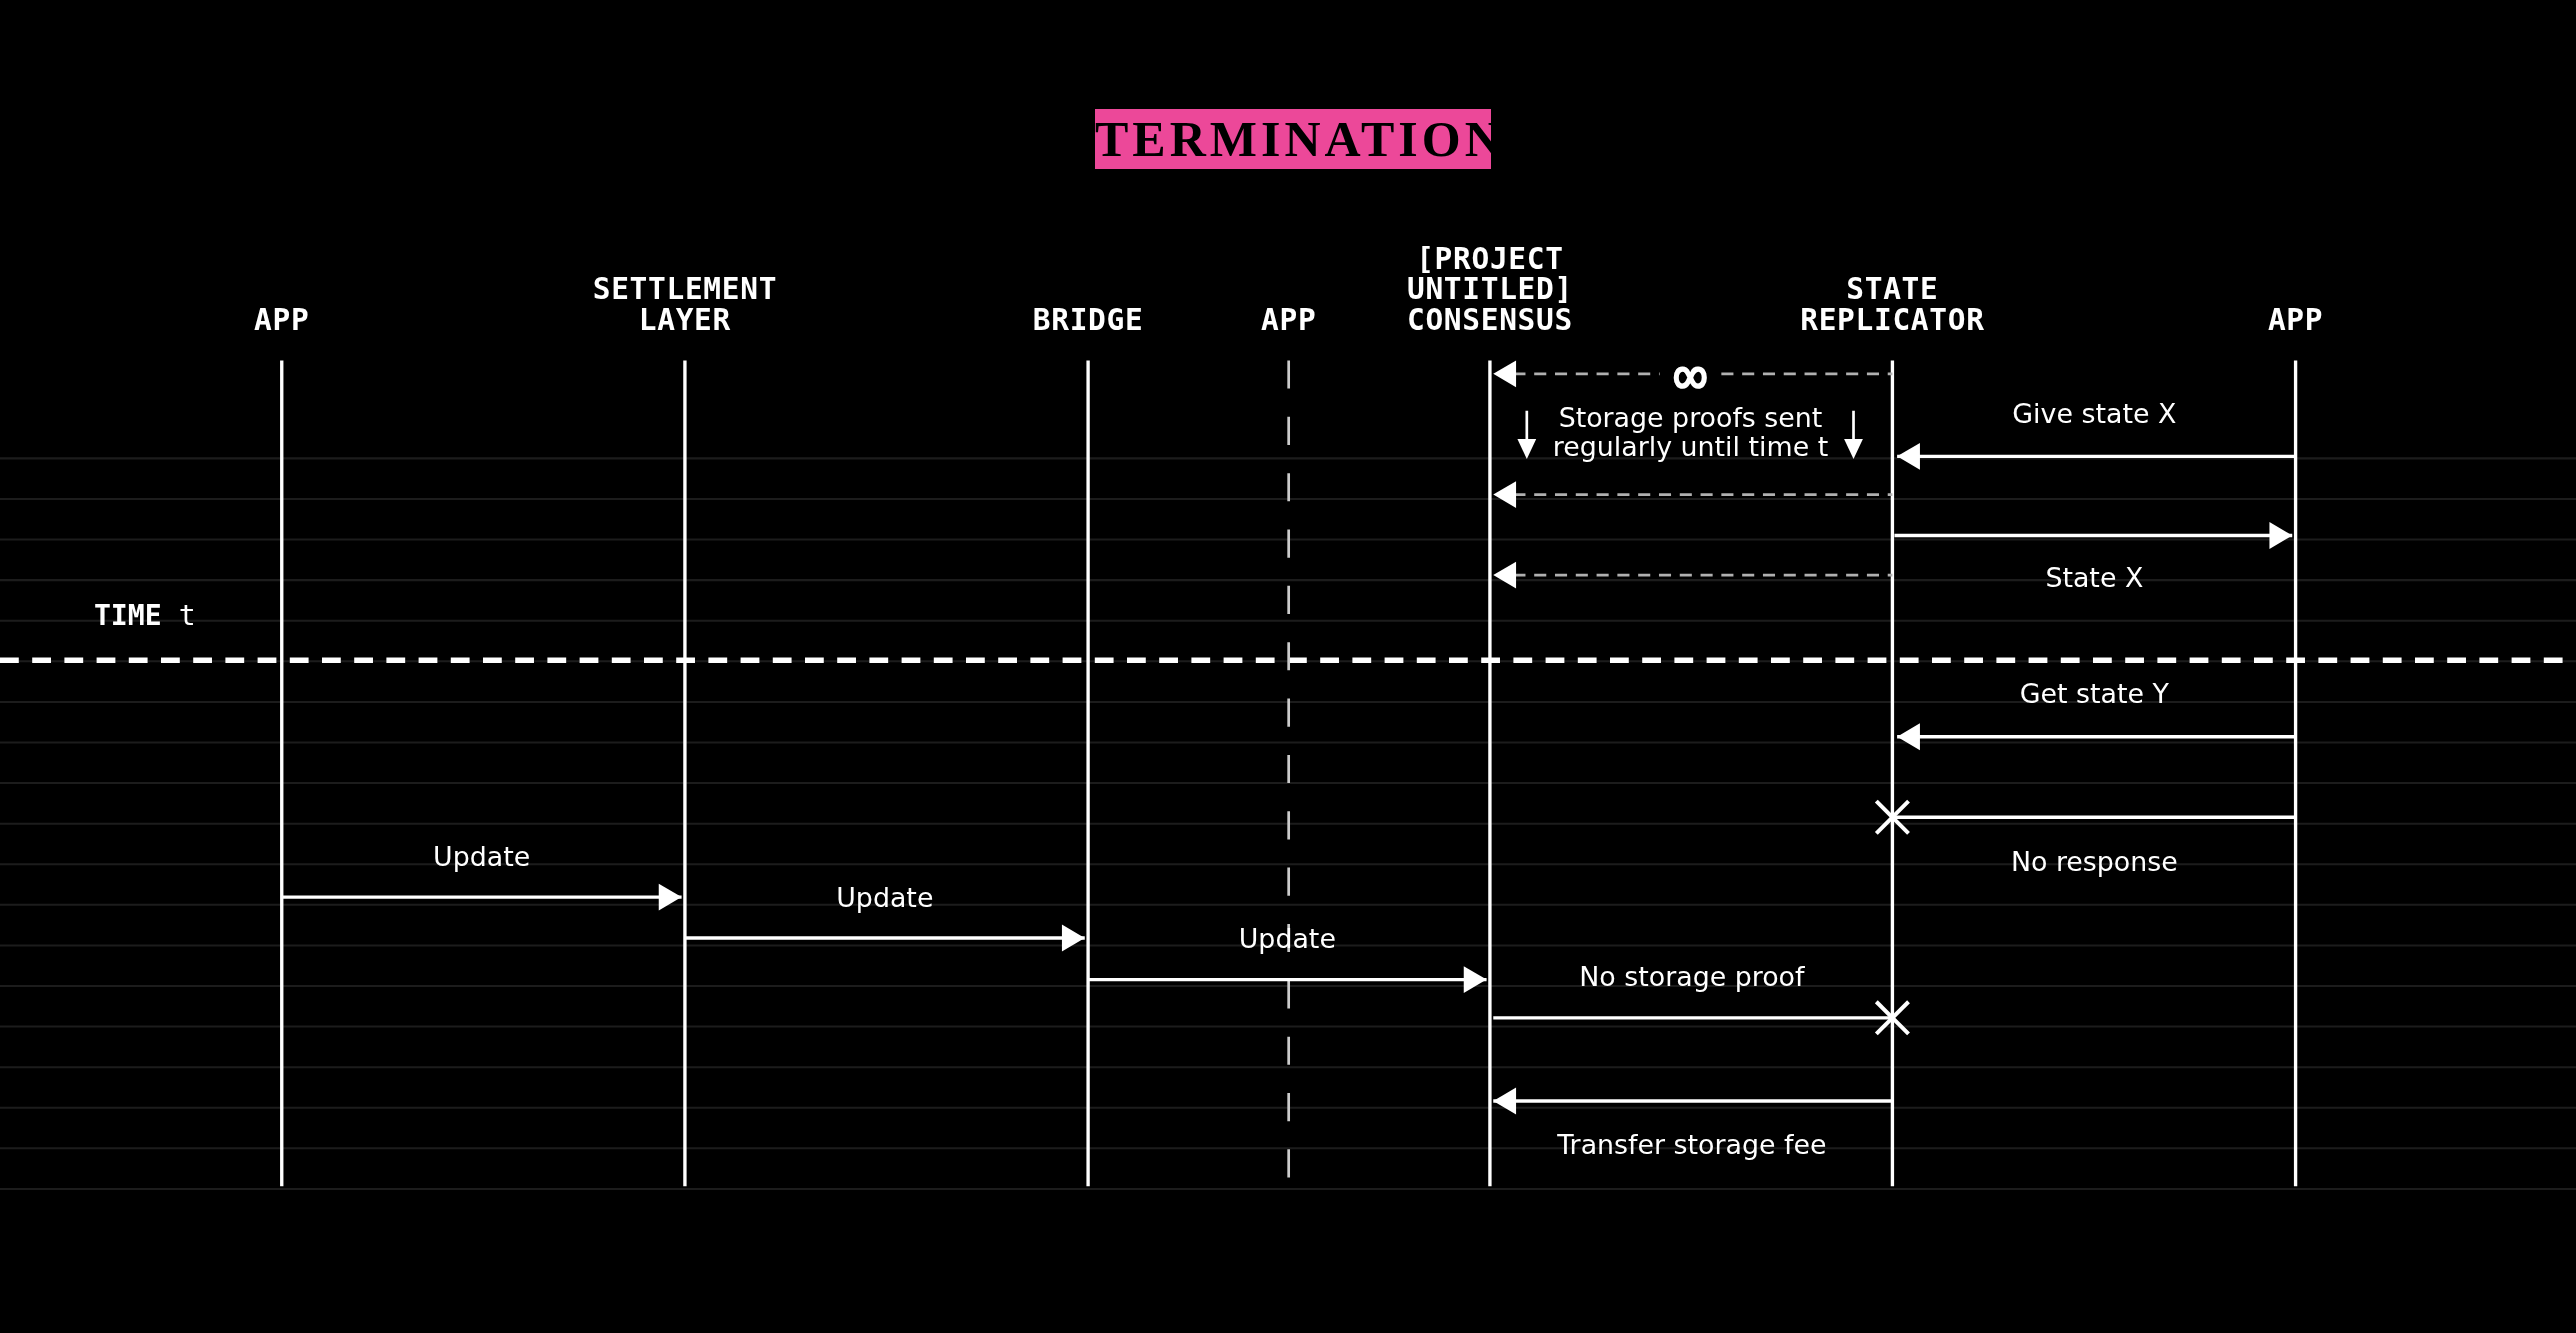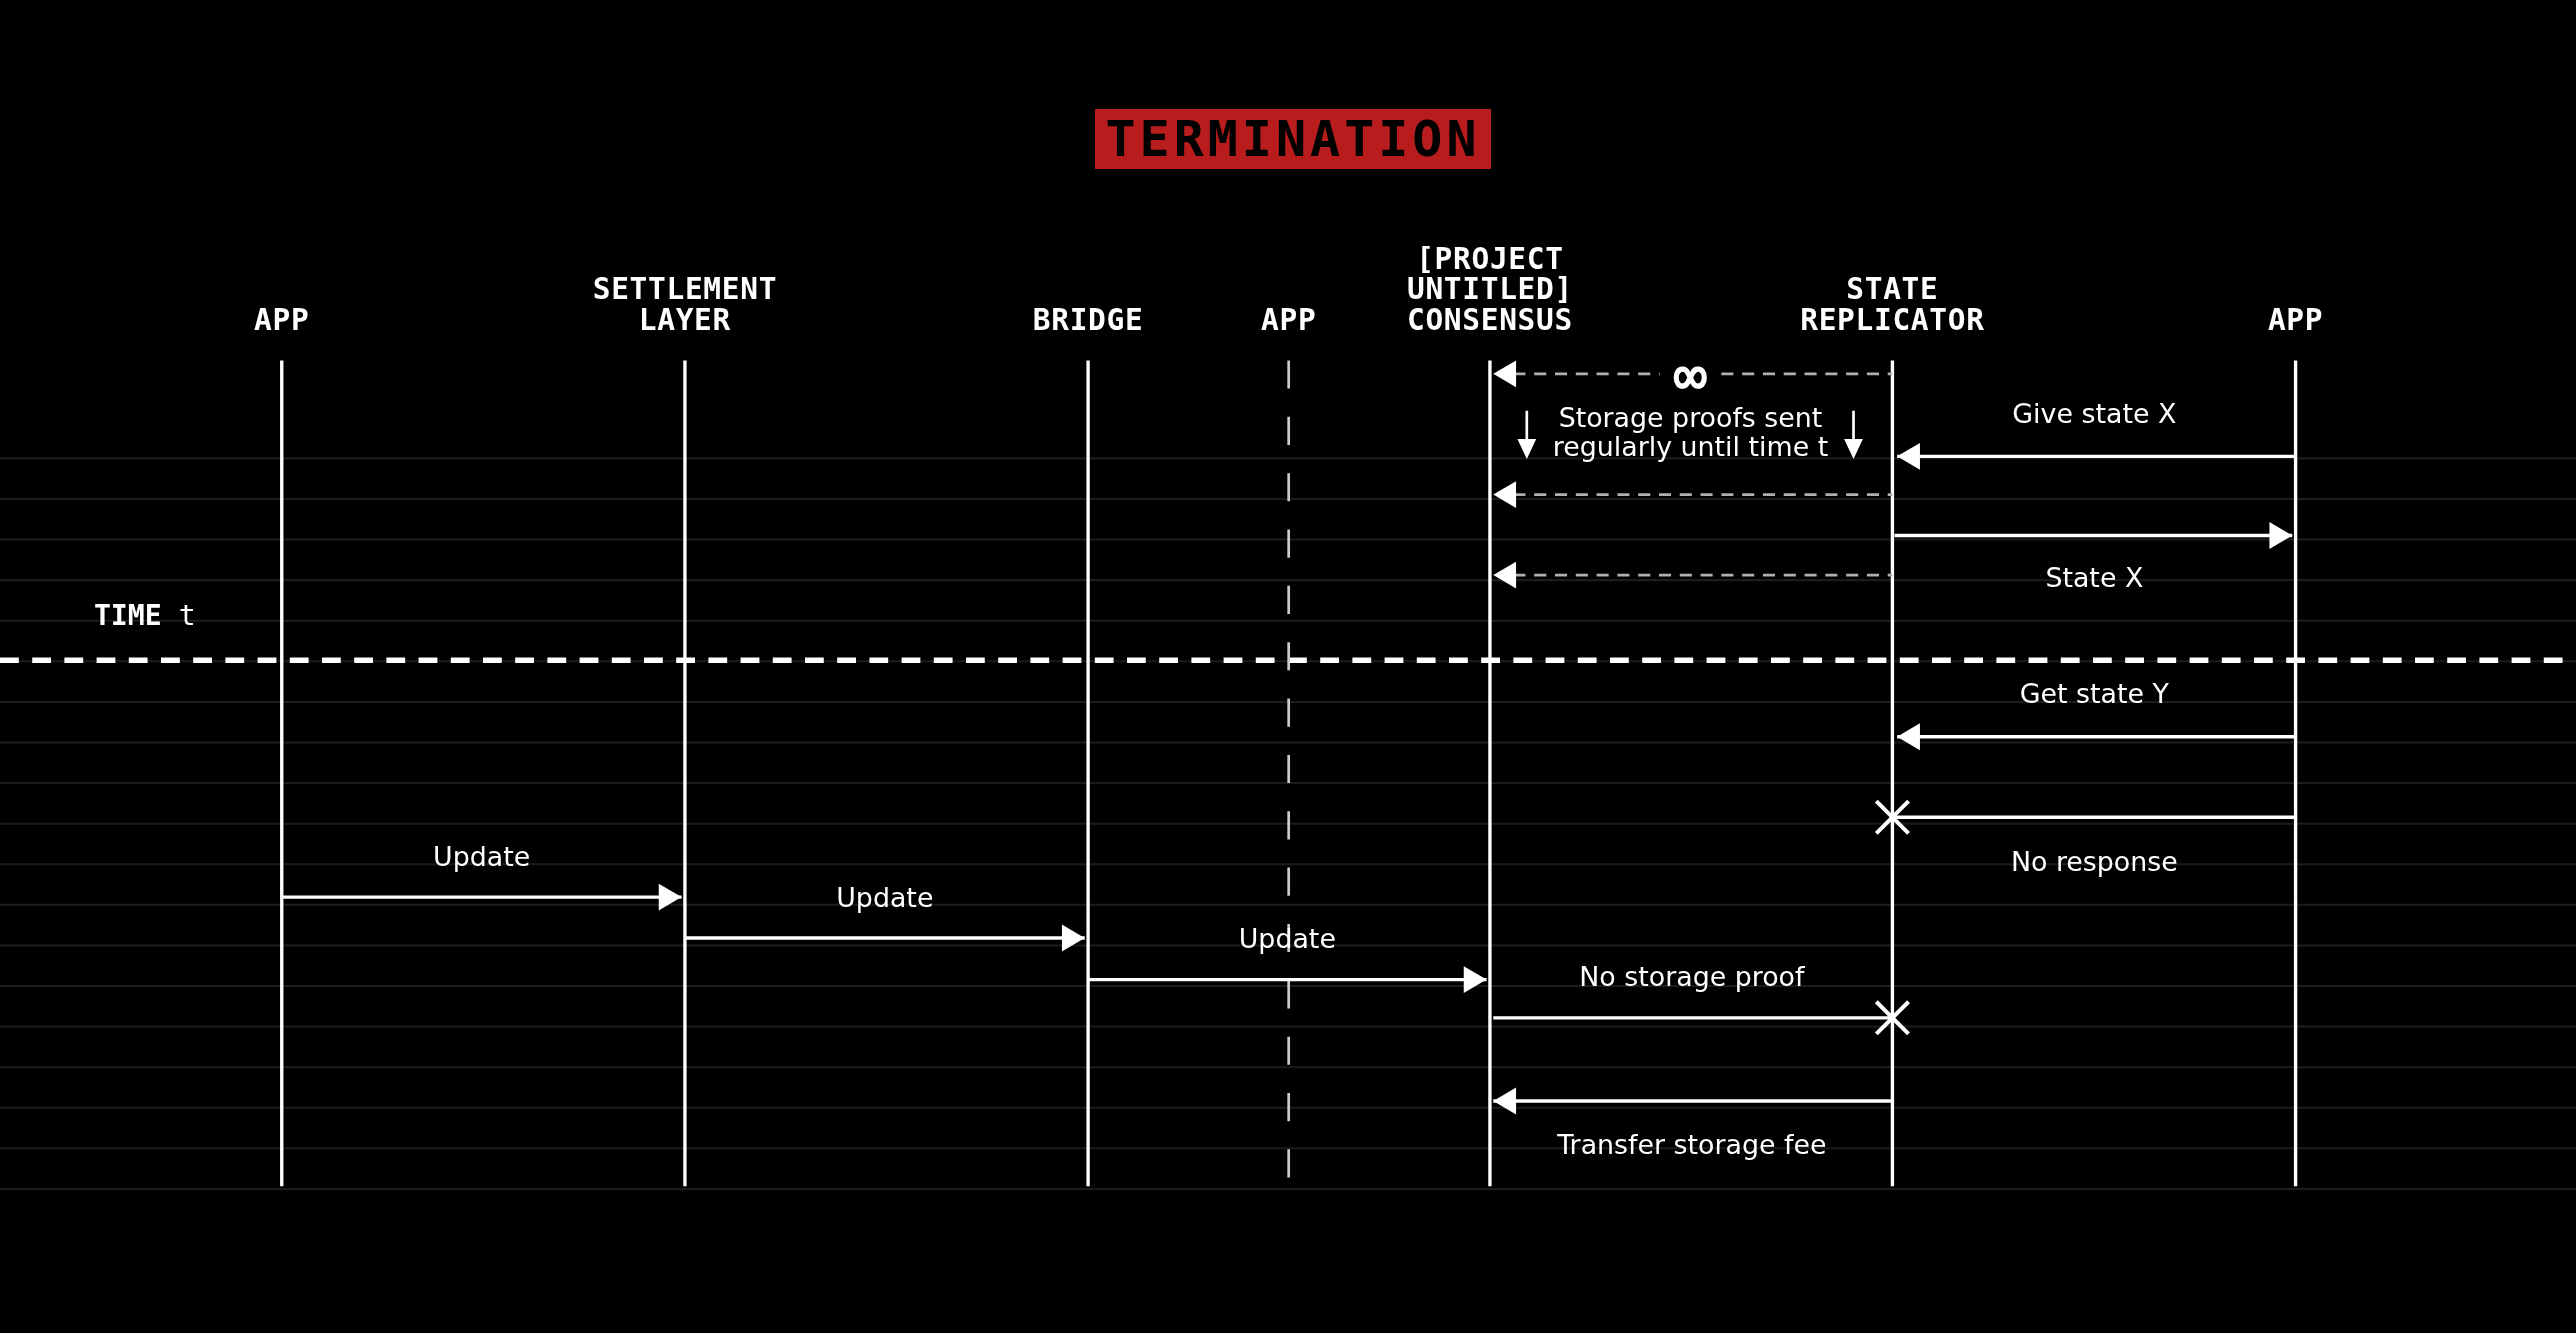--- a/index.html
+++ b/index.html
@@ -138,15 +138,15 @@
       <polygon points="2226,1641 2260,1621 2260,1661" fill="#ffffff"></polygon>
       <text x="2522" y="1706" text-anchor="middle" dominant-baseline="central" class="msg-label">Transfer storage fee</text>
       <text x="2520" y="560" text-anchor="middle" dominant-baseline="central" class="infinity-glyph">∞</text>
       <text x="2520" y="622" text-anchor="middle" dominant-baseline="central" class="msg-label">Storage proofs sent</text>
       <text x="2520" y="666" text-anchor="middle" dominant-baseline="central" class="msg-label">regularly until time t</text>
       <line x1="2276" y1="612" x2="2276" y2="658" stroke="#ffffff" stroke-width="4"></line>
       <polygon points="2276,684 2262,654 2290,654" fill="#ffffff"></polygon>
       <line x1="2763" y1="612" x2="2763" y2="658" stroke="#ffffff" stroke-width="4"></line>
       <polygon points="2763,684 2749,654 2777,654" fill="#ffffff"></polygon>
     </svg>
-  <div class="diagram-title" style="background: #b91c1c; color: rgb(0, 0, 0);">TERMINATION</div>
+  <div class="diagram-title" style="background: #ec4899; color: rgb(0, 0, 0); font-family: Liberation Serif, serif;">TERMINATION</div>
 </div>
 
 
 </body></html>

